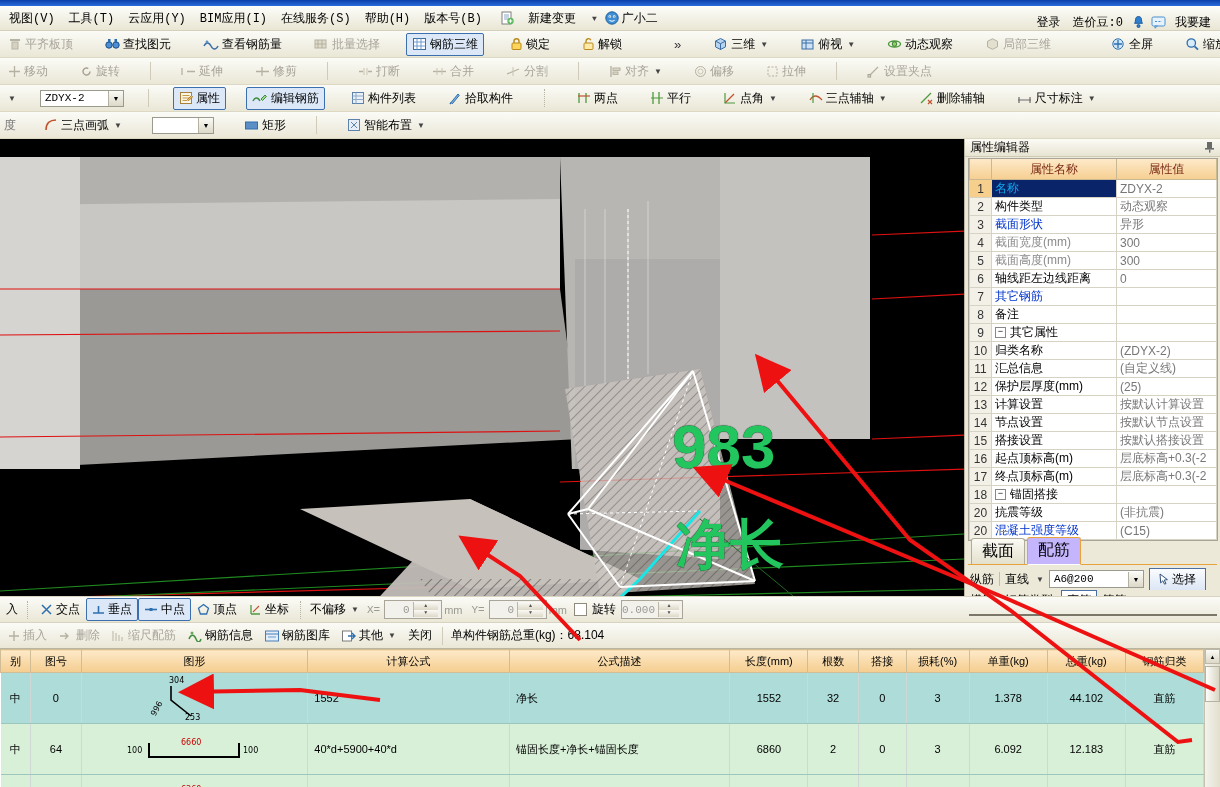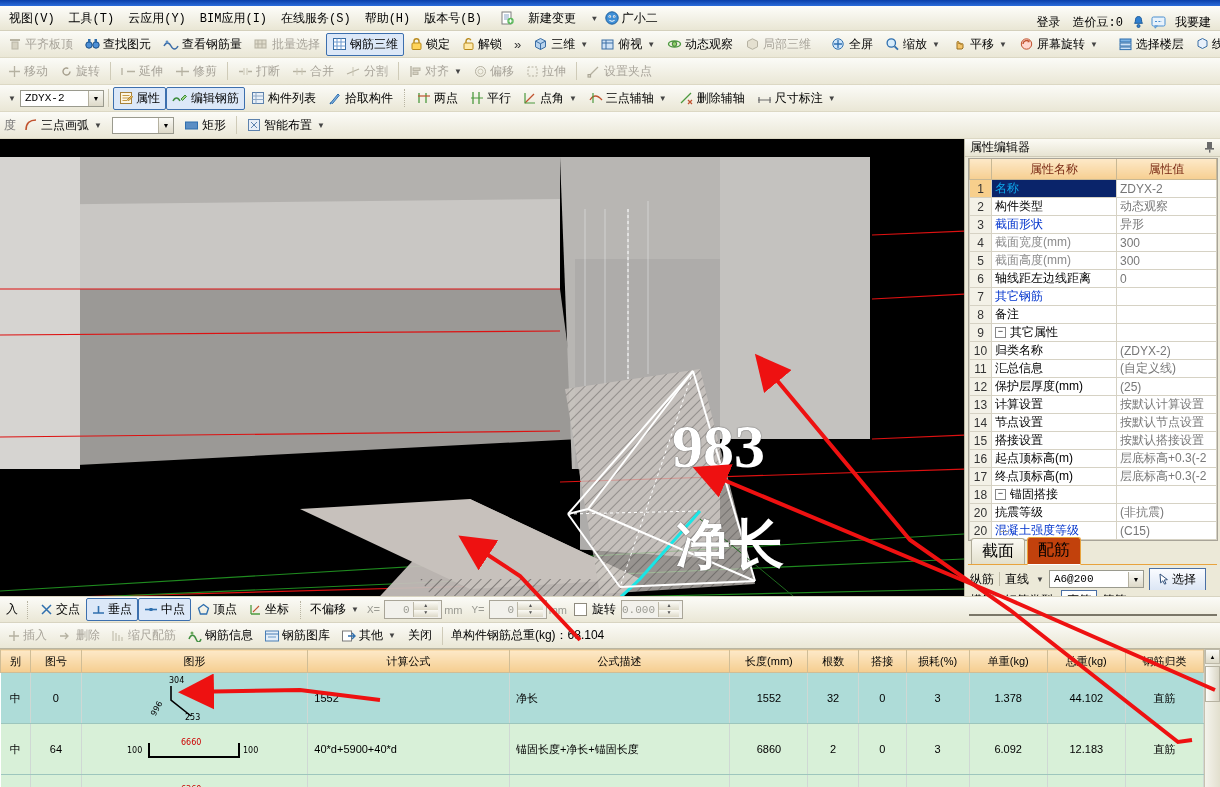--- a/index.html
+++ b/index.html
@@ -29,21 +29,21 @@
   .menu-right{position:absolute;right:2px;top:4px;height:24px;display:flex;align-items:center;gap:6px;padding-right:4px;}
   .menu-right .mi{padding:1px 3px;white-space:nowrap;}
 
   .ico{display:inline-block;vertical-align:middle;}
   .ico svg{display:block;}
 
   
   .toolbar{
     height:26px;flex:0 0 auto;display:flex;align-items:center;
     background:linear-gradient(to bottom,#fbfbf7,#eae7d6);
-    border-bottom:1px solid #dcd8c4;position:relative;padding-left:2px;
+    border-bottom:1px solid #dcd8c4;position:relative;padding-left:2px;gap:20px;
   }
   .tb-btn{display:flex;align-items:center;gap:3px;padding:2px 5px;white-space:nowrap;border:1px solid transparent;border-radius:2px;cursor:default;font-size:12px;}
   .tb-btn.active{background:#dce8f8;border:1px solid #3c6fae;}
   .tb-btn.dis{color:#a8a49a;}
   .tb-sep{width:1px;height:18px;background:#cfcbb8;margin:0 4px;}
   .tb-dots{width:1px;height:18px;border-left:1px dotted #b8b4a2;margin:0 5px;}
   .caret{font-size:8px;color:#444;margin-left:2px;}
 
   .combo{
     display:inline-flex;align-items:center;height:17px;border:1px solid #9a9a8e;background:#fff;
@@ -78,21 +78,21 @@
   .grey{color:#8a8a8a;}
   .indent{padding-left:20px;position:relative;}
   .indent:before{content:"";position:absolute;left:8px;top:50%;width:8px;height:1px;background:#999;}
   .expander{display:inline-block;width:9px;height:9px;border:1px solid #888;background:#fff;
     line-height:7px;text-align:center;font-size:9px;margin-right:4px;vertical-align:middle;}
 
   
   .ptabs{display:flex;align-items:flex-end;height:20px;margin:3px 0 0 6px;gap:2px;}
   .ptab{padding:2px 10px 2px 10px;font-size:16px;background:linear-gradient(to bottom,#fbfaf4,#e3e0cd);
     border:1px solid #b0ac99;border-bottom:none;border-radius:3px 3px 0 0;}
-  .ptab.on{background:#c2410c;border-color:#e8a33d;border-bottom:1px solid #fff;position:relative;top:1px;padding-bottom:3px;}
+  .ptab.on{background:#c4b5fd;border-color:#e8a33d;border-bottom:1px solid #fff;position:relative;top:1px;padding-bottom:3px;}
   .prow{display:flex;align-items:center;gap:5px;height:22px;padding:0 5px;font-size:12px;background:#ece9d8;}
   .smallbtn{display:inline-flex;align-items:center;gap:3px;border:1px solid #4a6fa5;background:linear-gradient(to bottom,#fafcff,#dce6f5);padding:2px 9px;font-size:12px;}
   .boxsel{border:1px solid #4a6fa5;background:#fff;padding:1px 5px;}
   .vsepp{width:1px;height:14px;background:#c2beab;}
 
   
   .preview{flex:1 1 auto;margin:3px 3px 0 4px;background:#000;border:1px solid #7a7668;position:relative;overflow:hidden;min-height:0;}
   .pstatus{height:20px;flex:0 0 auto;display:flex;align-items:center;gap:4px;padding:0 4px;background:linear-gradient(to bottom,#f8f7f0,#e5e2d0);border-top:1px solid #cbc7b4;}
 
   
@@ -118,21 +118,21 @@
   tr.rnorm td{background:#d8f0d8;}
   .shapecell{position:relative;height:48px;}
   .vscroll{width:15px;flex:0 0 auto;background:linear-gradient(to right,#f4f3ec,#e2dfce);border-left:1px solid #c6c2b0;
     display:flex;flex-direction:column;align-items:center;}
   .vsbtn{width:15px;height:15px;background:linear-gradient(to bottom,#fafaf5,#ddd9c8);border:1px solid #bdb9a8;
     display:flex;align-items:center;justify-content:center;font-size:6px;box-sizing:border-box;}
   .vsthumb{width:13px;height:34px;margin-top:2px;background:linear-gradient(to right,#fdfdfa,#d9d5c4);border:1px solid #b6b2a1;}
 
   
   .overlay{position:absolute;inset:0;pointer-events:none;}
-  .lbl3d{position:absolute;color:#ffffff;font-weight:bold;font-family:Liberation Serif, serif;text-shadow:0 0 1px #000;}
+  .lbl3d{position:absolute;color:#22c55e;font-weight:bold;font-family:Liberation Sans, sans-serif;text-shadow:0 0 1px #000;}
 </style>
 </head>
 <body>
 
 <div class="app">
 
   <div class="titlestrip"></div>
 
   <div class="menubar">
     <div class="menu-item">视图(V)</div>

